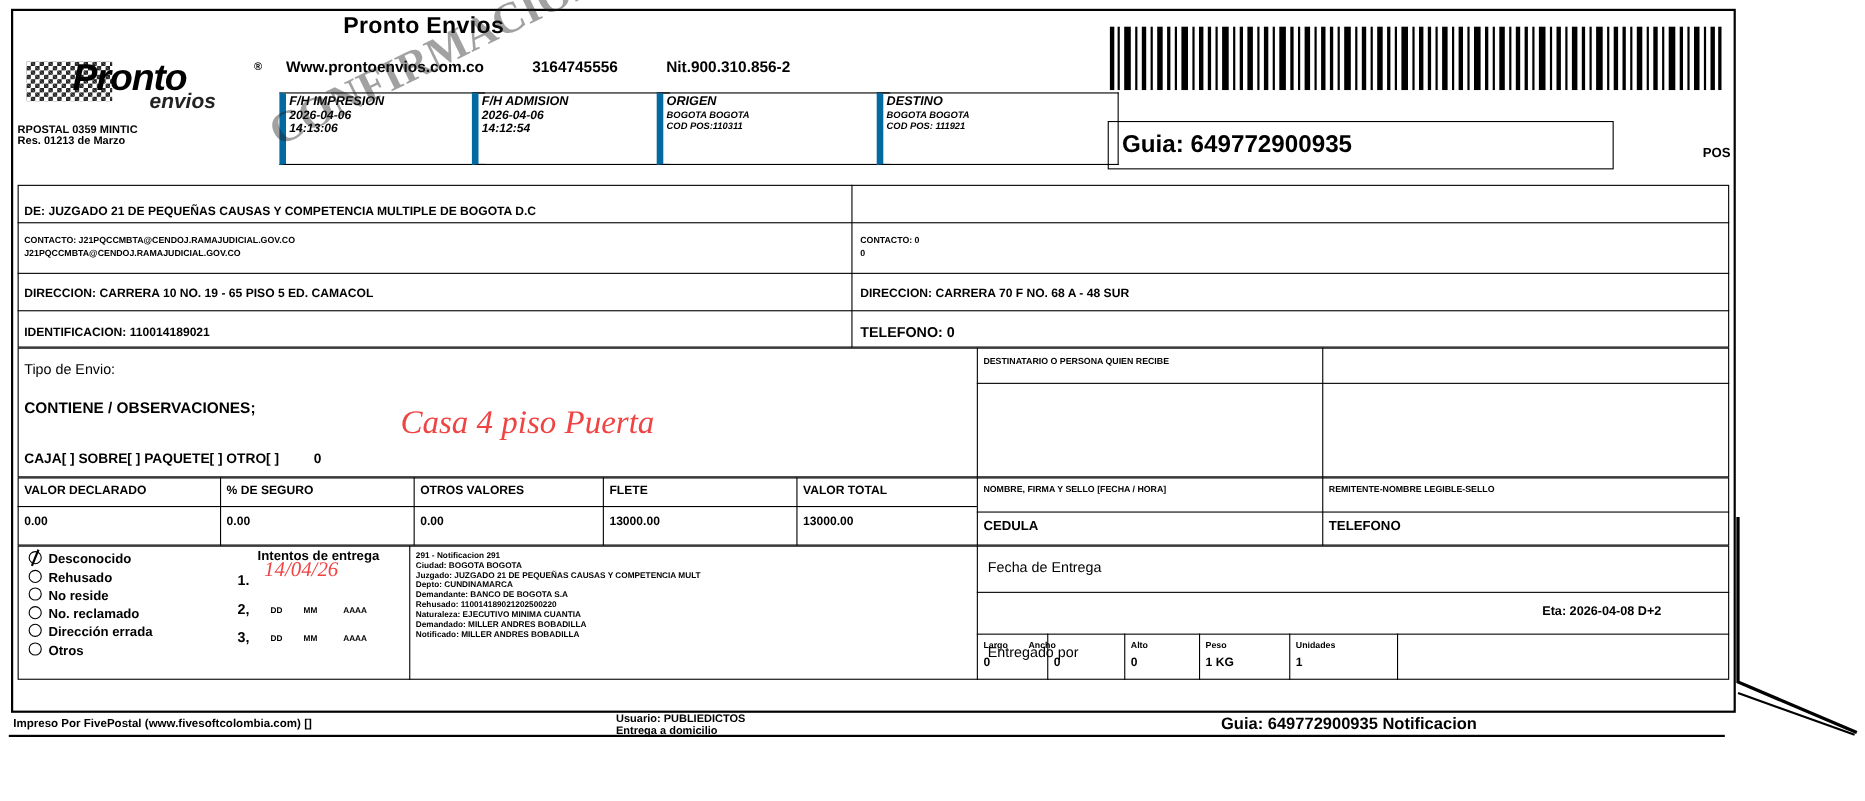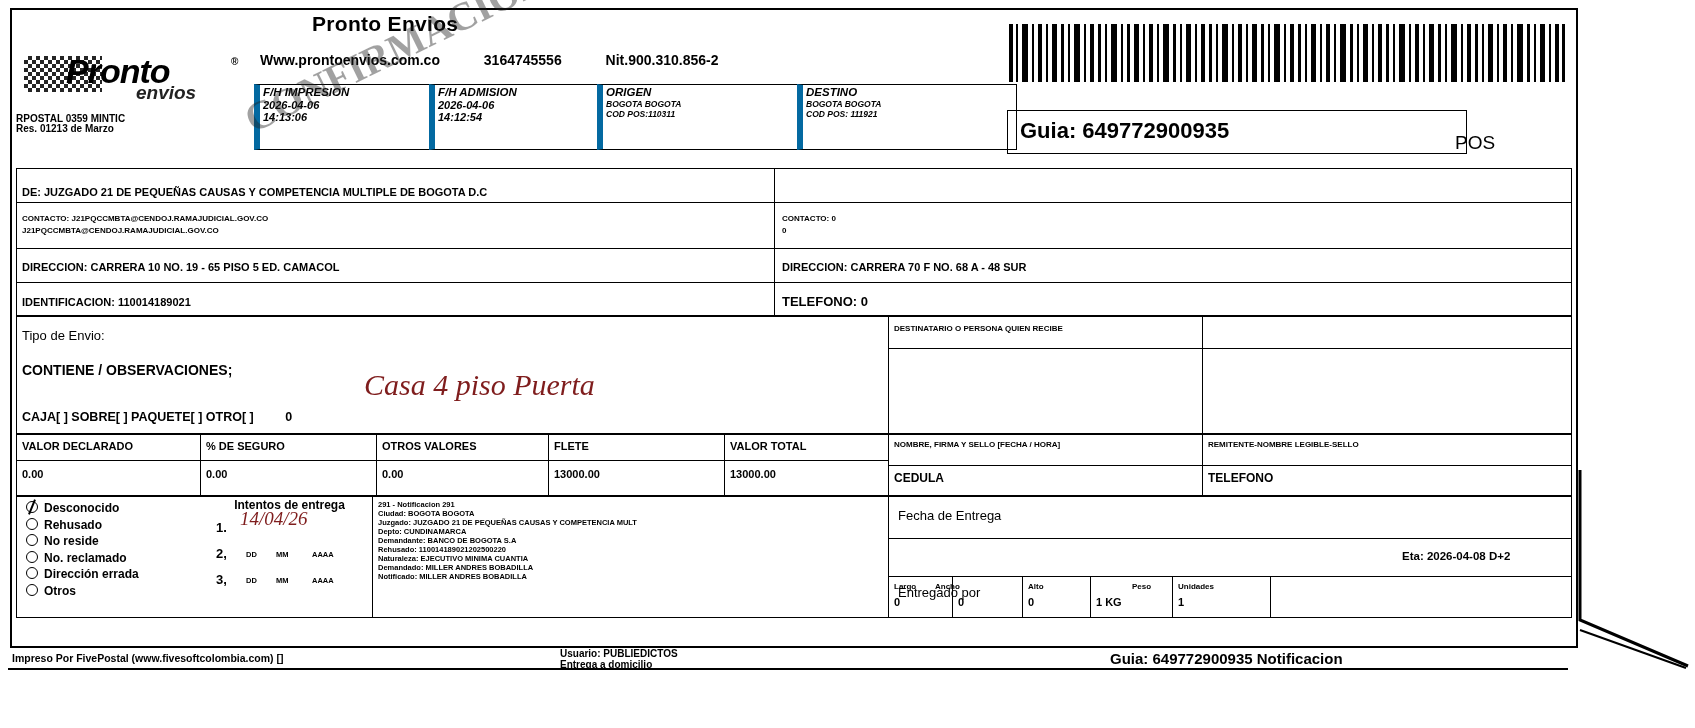--- a/index.html
+++ b/index.html
@@ -28,34 +28,34 @@
   .logo-tm{position:absolute;left:215px;top:6px;font-size:10px;font-weight:bold;}
   .rpostal{position:absolute;left:4px;top:104px;font-size:10px;font-weight:bold;line-height:10px;}
 
   .webline{position:absolute;left:248px;top:42px;font-size:14px;font-weight:bold;}
   .webline span{margin-right:40px;}
 
   
   .barcodebox{position:absolute;left:995px;top:14px;width:560px;height:66px;}
   .barcode{width:100%;height:58px;}
   .guia{font-size:22px;font-weight:bold;line-height:40px;padding-left:12px;}
-  .posword{position:absolute;left:1443px;top:122px;font-size:19px;font-weight:normal;}
+  .posword{position:absolute;left:1536px;top:122px;font-size:12px;font-weight:bold;}
 
   
   .metarow{position:absolute;left:242px;top:62px;width:750px;height:62px;}
   .metacell{position:absolute;top:12px;height:62px;border-left:6px solid #0369a1;border-top:1px solid #000;border-bottom:1px solid #000;padding:1px 3px;font-style:italic;}
   .metacell .t{font-size:11.5px;font-weight:bold;line-height:13px;}
   .metacell .d{font-size:11px;font-weight:bold;line-height:12px;}
   .metacell .s{font-size:8.5px;font-weight:bold;line-height:10px;}
 
   .watermark{position:absolute;left:225px;top:90px;width:520px;height:240px;
      transform:rotate(-26deg);transform-origin:left top;
      font-size:40px;font-weight:bold;color:rgba(30,30,30,.42);white-space:nowrap;font-family:"Liberation Serif",serif;}
 
-  .hand{font-family:"Liberation Serif",serif;font-style:italic;font-size:30px;color:#7f1d1d;}
+  .hand{font-family:"Liberation Serif",serif;font-style:italic;font-size:30px;color:#ef4444;}
 
   .radio{display:inline-block;width:10px;height:10px;border:1.6px solid #000;border-radius:50%;vertical-align:-1px;margin-right:6px;}
   .radio.slash{position:relative;}
   .radio.slash:after{content:"";position:absolute;left:4px;top:-3px;width:1.6px;height:16px;background:#000;transform:rotate(22deg);}
 
   .optrow{font-size:12px;font-weight:bold;line-height:16.5px;}
 
   .bottomline{position:absolute;left:12px;top:652px;width:1560px;font-size:10.5px;font-weight:bold;}
   .bl-user{position:absolute;left:560px;top:648px;font-size:10px;font-weight:bold;line-height:11px;}
   .bl-guia{position:absolute;left:1110px;top:650px;font-size:15px;font-weight:bold;}
@@ -312,21 +312,21 @@
     <div class="abs" style="left:1078px;top:566px;width:1px;height:42px;background:#000;"></div>
     <div class="abs" style="left:1160px;top:566px;width:1px;height:42px;background:#000;"></div>
     <div class="abs" style="left:1258px;top:566px;width:1px;height:42px;background:#000;"></div>
 
     <div class="abs tiny" style="left:882px;top:572px;">Largo</div>
     <div class="abs val b" style="left:882px;top:586px;">0</div>
     <div class="abs tiny" style="left:923px;top:572px;">Ancho</div>
     <div class="abs val b" style="left:946px;top:586px;">0</div>
     <div class="abs tiny" style="left:1016px;top:572px;">Alto</div>
     <div class="abs val b" style="left:1016px;top:586px;">0</div>
-    <div class="abs tiny" style="left:1084px;top:572px;margin-left:36px;">Peso</div>
+    <div class="abs tiny" style="left:1084px;top:572px;">Peso</div>
     <div class="abs val b" style="left:1084px;top:586px;">1 KG</div>
     <div class="abs tiny" style="left:1166px;top:572px;">Unidades</div>
     <div class="abs val b" style="left:1166px;top:586px;">1</div>
 
     <div class="watermark">CONFIRMACIÓN DE ENTREGA 291 - Notificación 291</div>
 
   </div>
 
   <div class="bottomline">Impreso Por FivePostal (www.fivesoftcolombia.com) []</div>
   <div class="bl-user">

